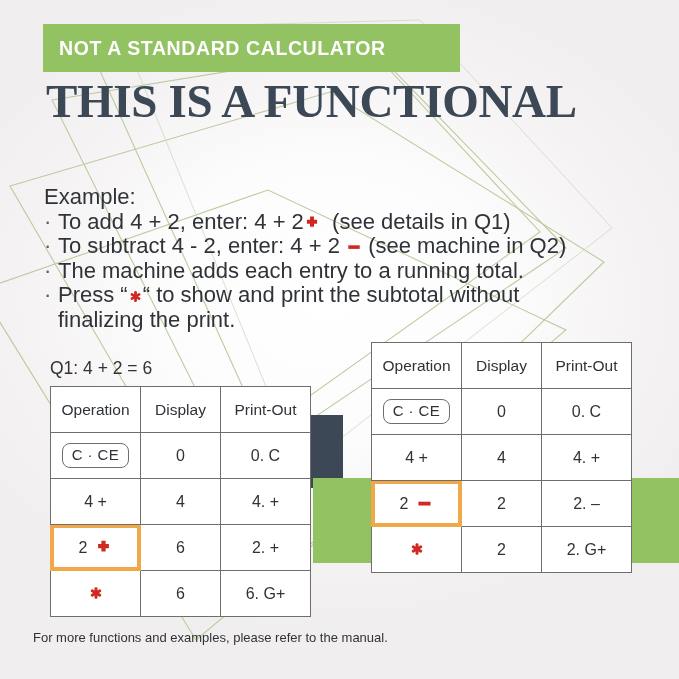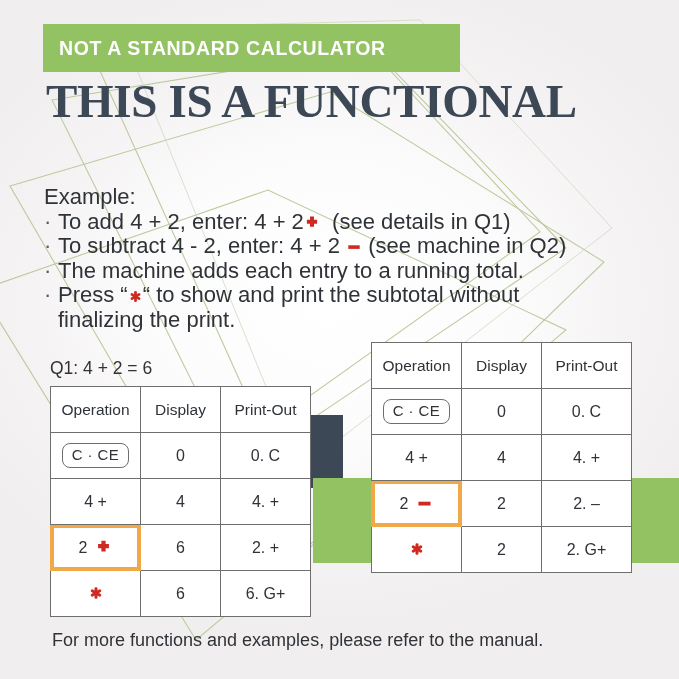--- a/index.html
+++ b/index.html
@@ -184,24 +184,24 @@
     top: 478px;
     width: 57px;
     height: 85px;
     background: #93c262;
     z-index: 1;
   }
 
   
   .footer {
     position: absolute;
-    left: 52px;
+    left: 33px;
     top: 630px;
     color: #2f3338;
-    font-size: 18px;
+    font-size: 13px;
     white-space: nowrap;
   }
 </style>
 </head>
 <body>
 
 <div id="page">
 
   <svg class="bg-art" viewBox="0 0 679 679" xmlns="http://www.w3.org/2000/svg">
     <g fill="none" stroke="#b9c99a" stroke-width="1.1" opacity="0.95">

